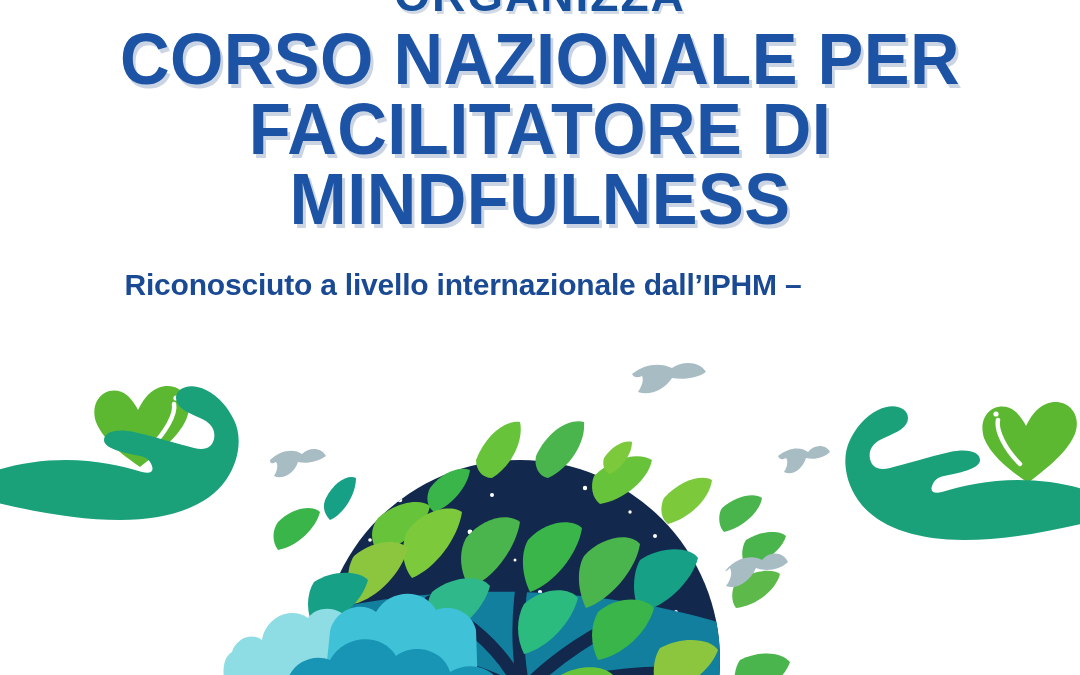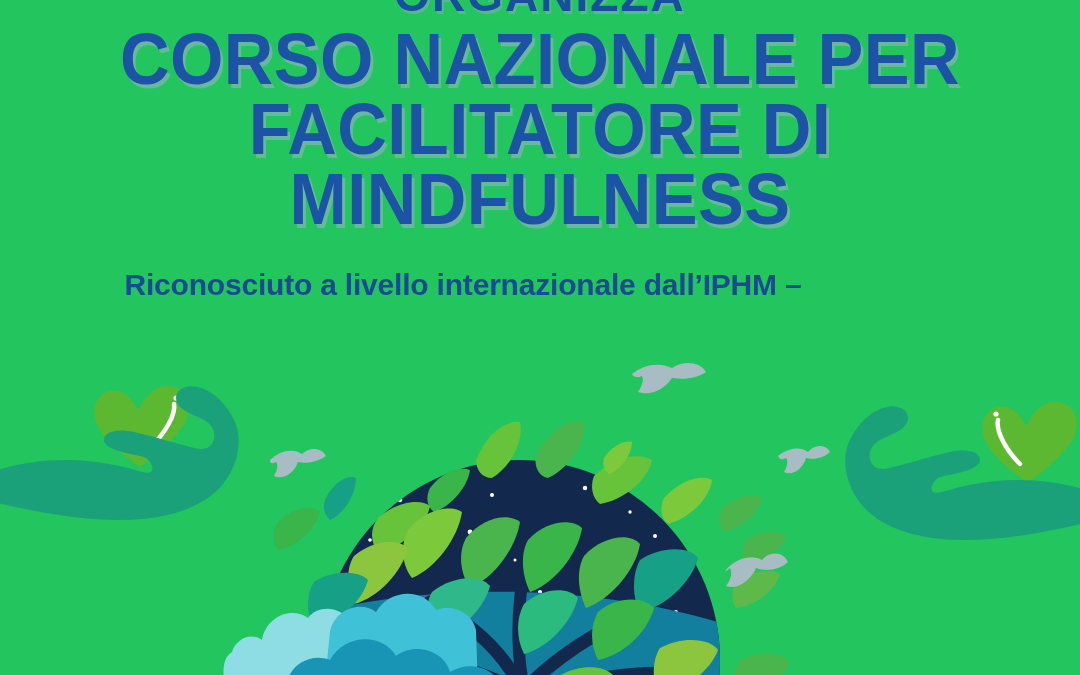--- a/index.html
+++ b/index.html
@@ -10,21 +10,21 @@
     width: 1080px;
     height: 675px;
     overflow: hidden;
     background: #e8ecef;
     font-family: "Liberation Sans", sans-serif;
   }
   #poster {
     position: relative;
     width: 1080px;
     height: 675px;
-    background: #22c55e;
+    background: #ffffff;
     overflow: hidden;
   }
 
   
   .text-block {
     position: absolute;
     left: 0;
     top: 0;
     width: 1080px;
     text-align: center;

